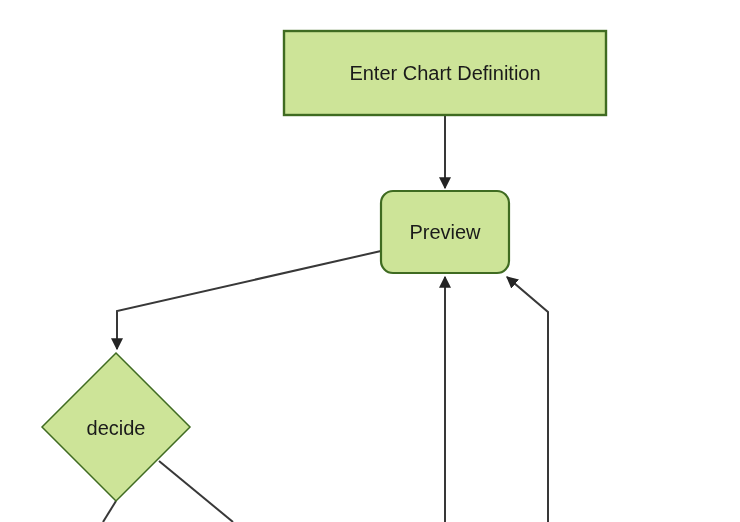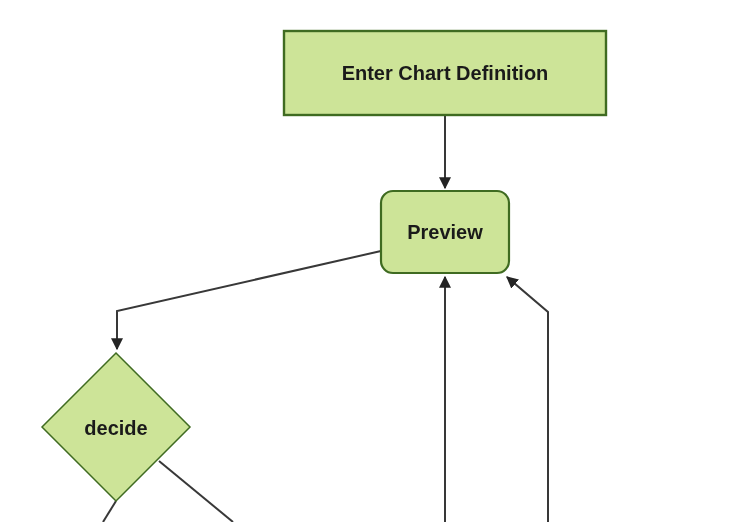--- a/index.html
+++ b/index.html
@@ -8,21 +8,20 @@
     width: 740px;
     height: 522px;
     overflow: hidden;
     background: var(--canvas-bg, #ffffff);
     font-family: "Liberation Sans", "DejaVu Sans", sans-serif;
   }
   .diagram-container {
     position: relative;
     width: 740px;
     height: 522px;
-    font-weight: bold;
   }
   svg {
     display: block;
   }
   .node-shape {
     fill: var(--node-fill, #cde498);
     stroke: var(--node-border, #3f6b21);
   }
   .node-rect   { stroke-width: 2.4px; }
   .node-round  { stroke-width: 2.2px; }

